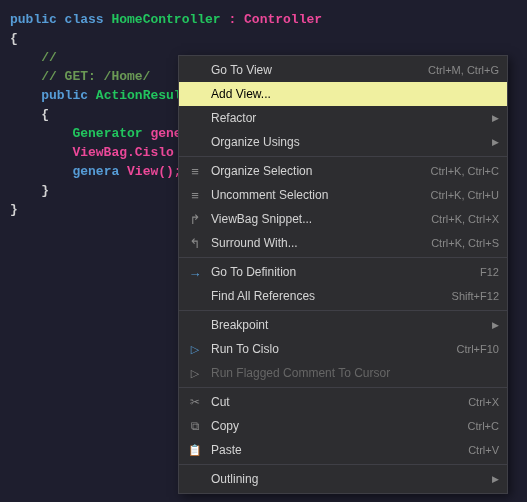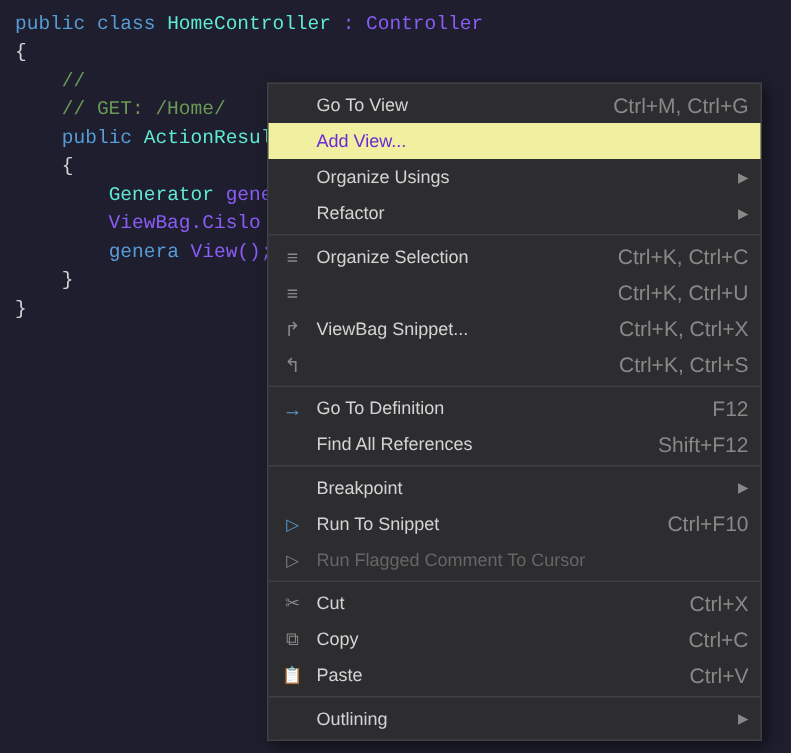--- a/index.html
+++ b/index.html
@@ -20,30 +20,31 @@
       top: 0; left: 0;
       width: 527px;
       height: 502px;
       background: #1e1e2e;
       padding: 8px 0;
       color: #cdd6f4;
     }
 
     .code-line {
       display: flex;
-      align-items: flex-start;
+      align-items: flex-end;
       height: 19px;
       padding: 0 10px;
       white-space: pre;
+      font-weight: bold;
     }
 
     .kw { color: #569cd6; }
-    .cn { color: #5eead4; }
+    .cn { color: #22c55e; }
     .cm { color: #6a9955; }
-    .plain { color: #8b5cf6; }
+    .plain { color: #ec4899; }
     .punc { color: #d4d4d4; }
 
     
     .context-menu {
       position: absolute;
       top: 55px;
       left: 178px;
       width: 330px;
       background: #2d2d30;
       border: 1px solid #3f3f46;
@@ -60,32 +61,32 @@
       cursor: pointer;
       color: #d4d4d4;
       font-family: 'Segoe UI', Arial, sans-serif;
       font-size: 12px;
       position: relative;
       user-select: none;
     }
 
     .menu-item.highlighted {
       background: #f0f0a0;
-      color: #6d28d9;
+      color: #000000;
     }
 
     .menu-item.disabled {
       color: #666;
       cursor: default;
     }
 
     .menu-item .shortcut {
       margin-left: auto;
       color: #888;
-      font-size: 14px;
+      font-size: 11px;
     }
 
     .menu-item .icon-area {
       position: absolute;
       left: 6px;
       width: 20px;
       display: flex;
       align-items: center;
       justify-content: center;
       color: #888;
@@ -153,49 +154,51 @@
     <span class="shortcut">Ctrl+M, Ctrl+G</span>
   </div>
 
   <div class="menu-item highlighted">
     <span class="icon-area"></span>
     <span>Add View...</span>
   </div>
 
   <div class="menu-item submenu-arrow">
     <span class="icon-area"></span>
+    <span>Refactor</span>
+  </div>
+
+  <div class="menu-item submenu-arrow">
+    <span class="icon-area"></span>
     <span>Organize Usings</span>
-  </div>
-
-  <div class="menu-item submenu-arrow">
-    <span class="icon-area"></span>
-    <span>Refactor</span>
   </div>
 
   <div class="menu-separator"></div>
 
   <div class="menu-item">
     <span class="icon-area" style="font-size:13px;">≡</span>
     <span>Organize Selection</span>
     <span class="shortcut">Ctrl+K, Ctrl+C</span>
   </div>
 
   <div class="menu-item">
     <span class="icon-area" style="font-size:13px;">≡</span>
+    <span>Uncomment Selection</span>
     <span class="shortcut">Ctrl+K, Ctrl+U</span>
   </div>
 
   <div class="menu-item">
     <span class="icon-area" style="font-size:13px;">↱</span>
     <span>ViewBag Snippet...</span>
     <span class="shortcut">Ctrl+K, Ctrl+X</span>
   </div>
 
   <div class="menu-item">
     <span class="icon-area" style="font-size:13px;">↰</span>
+    <span>Surround With...</span>
     <span class="shortcut">Ctrl+K, Ctrl+S</span>
   </div>
 
   <div class="menu-separator"></div>
 
   <div class="menu-item">
     <span class="icon-area" style="font-size:13px; color:#569cd6;">→</span>
     <span>Go To Definition</span>
     <span class="shortcut">F12</span>
   </div>
@@ -208,21 +211,21 @@
 
   <div class="menu-separator"></div>
 
   <div class="menu-item submenu-arrow">
     <span class="icon-area"></span>
     <span>Breakpoint</span>
   </div>
 
   <div class="menu-item">
     <span class="icon-area" style="font-size:11px; color:#569cd6;">▷</span>
-    <span>Run To Snippet</span>
+    <span>Run To Cislo</span>
     <span class="shortcut">Ctrl+F10</span>
   </div>
 
   <div class="menu-item disabled">
     <span class="icon-area" style="font-size:11px;">▷</span>
     <span>Run Flagged Comment To Cursor</span>
   </div>
 
   <div class="menu-separator"></div>
 

